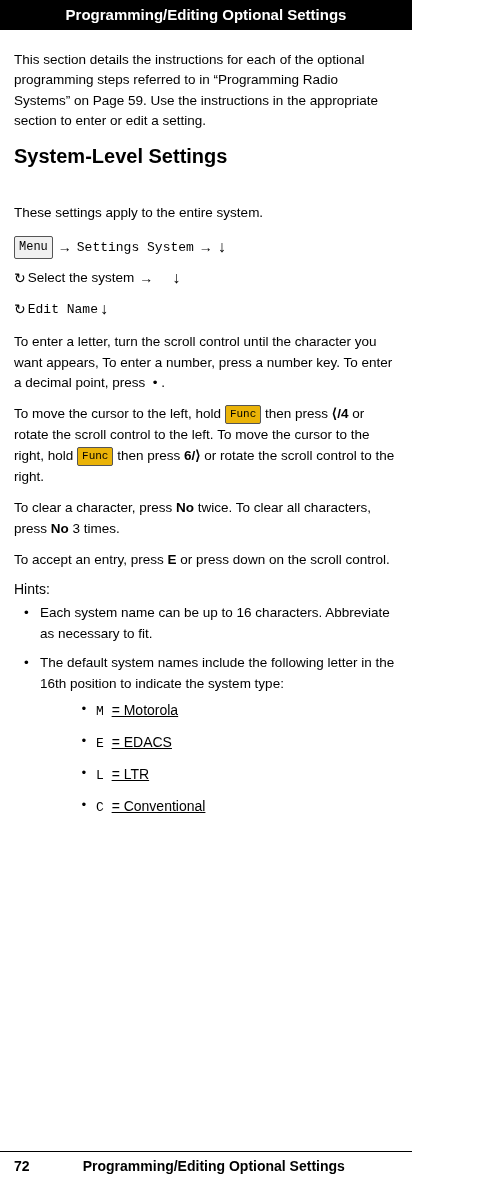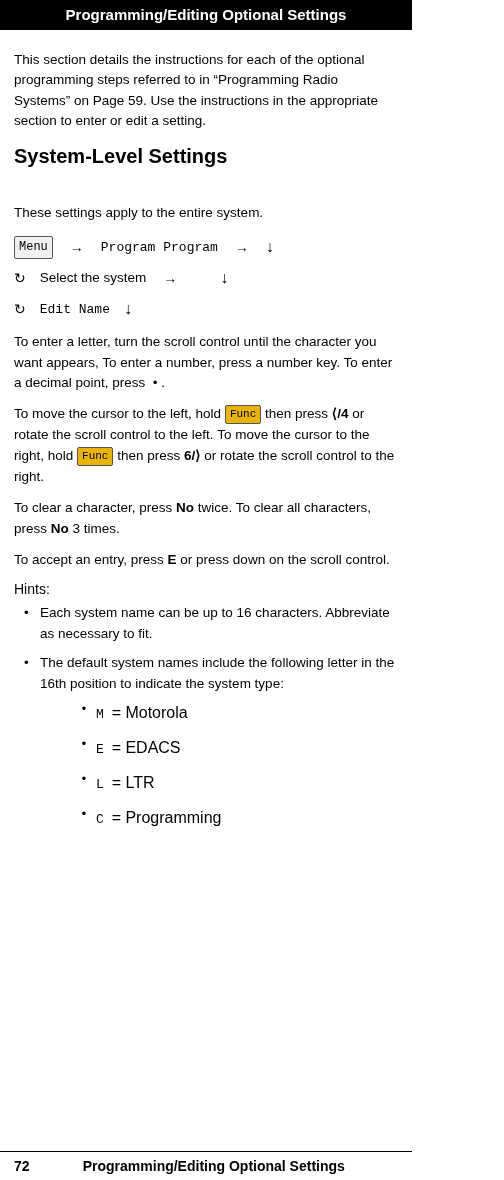--- a/index.html
+++ b/index.html
@@ -113,21 +113,21 @@
       vertical-align: middle;
     }
 
     .instruction-line {
       font-size: 13.5px;
       line-height: 1.8;
       margin-bottom: 2px;
       display: flex;
       align-items: center;
       flex-wrap: wrap;
-      gap: 14px;
+      gap: 2px;
     }
 
     .instruction-block {
       margin-bottom: 8px;
     }
 
     .body-para {
       font-size: 13.5px;
       line-height: 1.55;
       margin-bottom: 10px;
@@ -173,21 +173,22 @@
       line-height: 1.7;
     }
 
     .code-list .code-char {
       font-family: 'Courier New', Courier, monospace;
       font-weight: normal;
     }
 
     .code-list .code-desc {
       font-family: Arial, Helvetica, sans-serif;
-      font-size: 16px;
+      font-size: 14px;
+      text-decoration: underline;
     }
 
     
     .page-footer {
       position: absolute;
       bottom: 0;
       width: 100%;
       border-top: 1px solid #000;
     }
 
@@ -243,21 +244,21 @@
     <h2 class="section-heading">System-Level Settings</h2>
 
     <p class="section-subtext">These settings apply to the entire system.</p>
 
 
     <div class="instruction-block">
 
       <div class="instruction-line">
         <span class="kbd-box">Menu</span>
         <span class="arrow">→</span>
-        <span class="mono">Program Program</span>
+        <span class="mono">Settings System</span>
         <span class="arrow">→</span>
         <span class="down-arrow">↓</span>
       </div>
 
       <div class="instruction-line">
         <span class="refresh-icon">↻</span>
         <span>Select the system</span>
         <span class="arrow">→</span>
         <span style="display:inline-block;width:12px;"></span>
         <span class="down-arrow">↓</span>
@@ -319,21 +320,21 @@
           <li>
             <span class="code-char">E</span>
             <span class="code-desc"> = EDACS</span>
           </li>
           <li>
             <span class="code-char">L</span>
             <span class="code-desc"> = LTR</span>
           </li>
           <li>
             <span class="code-char">C</span>
-            <span class="code-desc"> = Programming</span>
+            <span class="code-desc"> = Conventional</span>
           </li>
         </ul>
       </li>
     </ul>
 
   </div>
 
   <div class="page-footer">
     <div class="footer-inner">
       <span class="footer-page-num">72</span>

